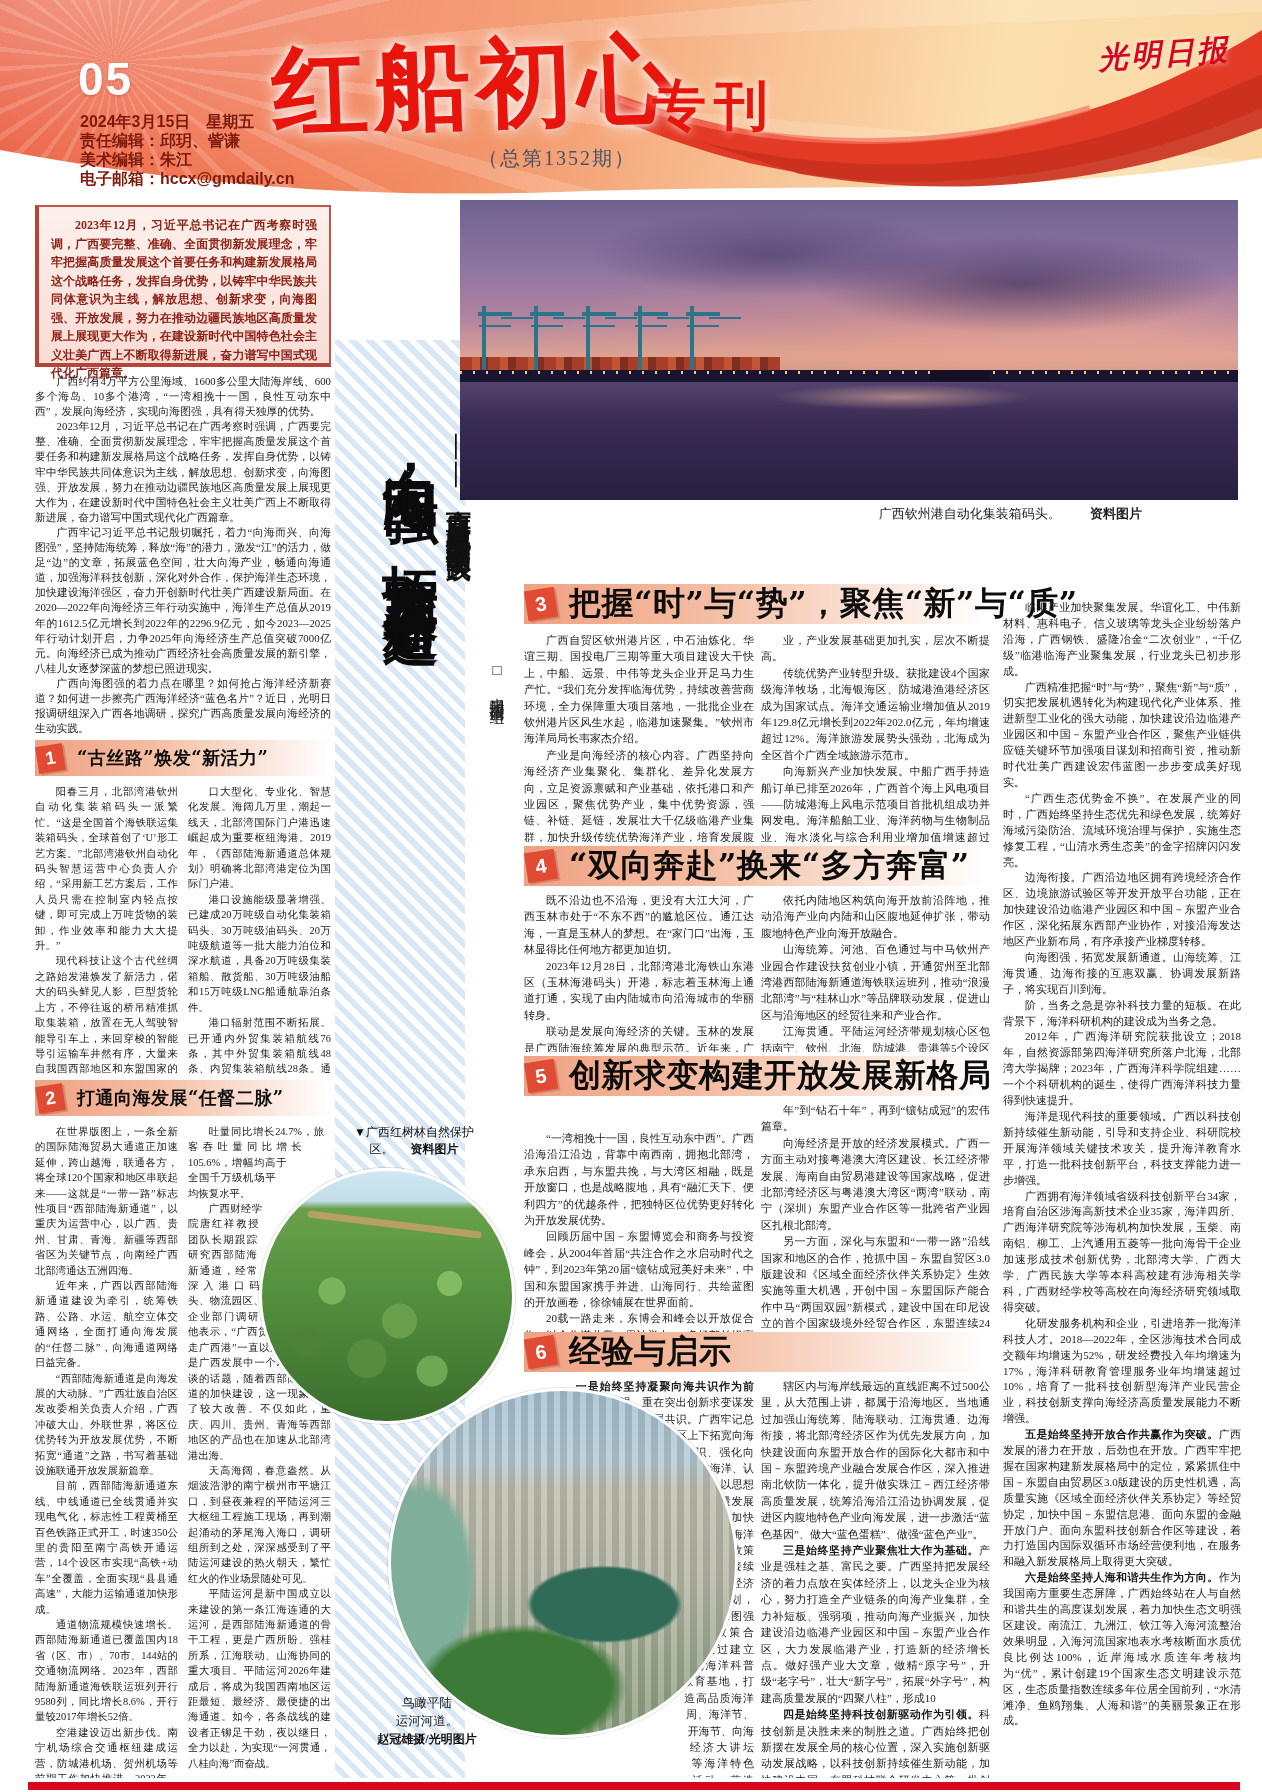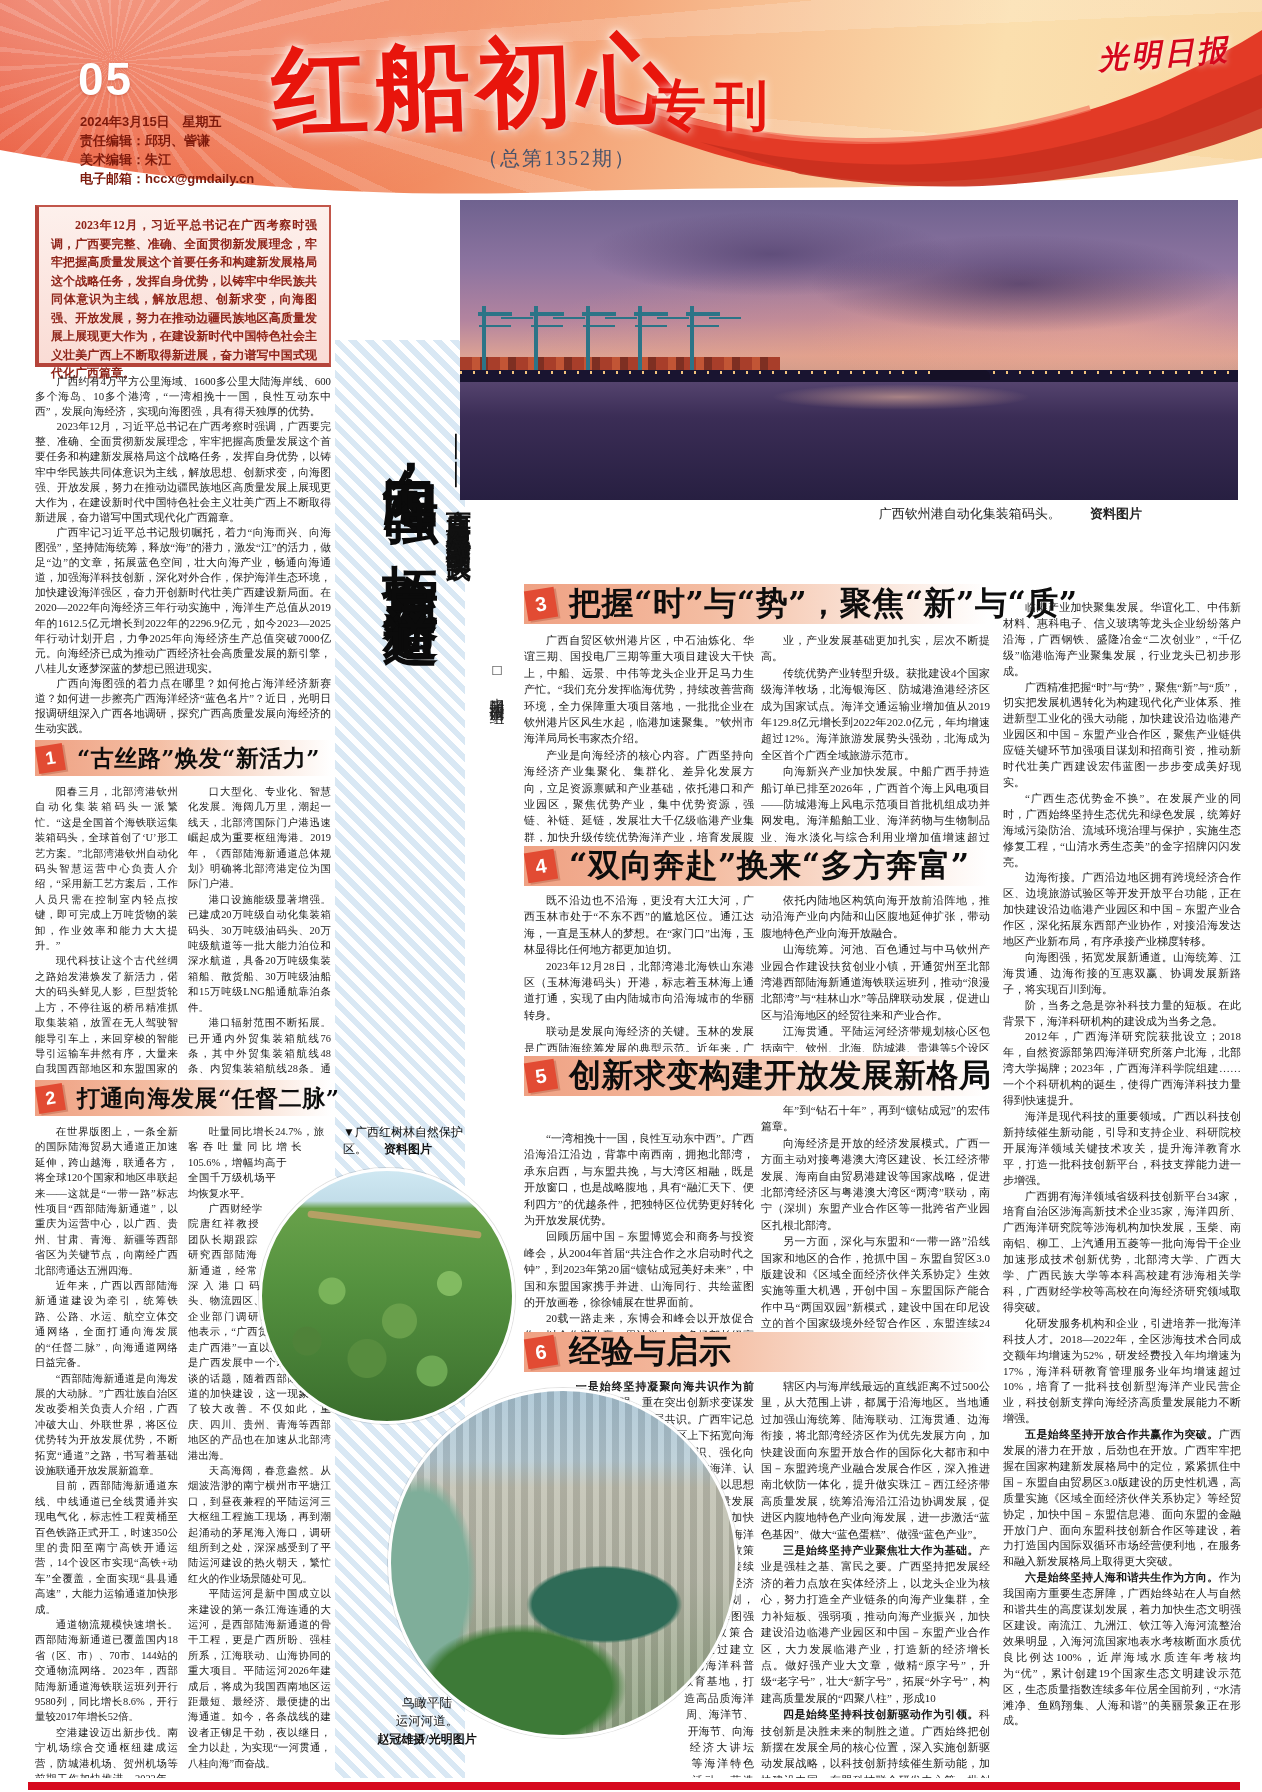--- a/index.html
+++ b/index.html
@@ -8,21 +8,21 @@
   .abs{position:absolute;}
   
   #header{left:0;top:0;width:1262px;height:205px;overflow:hidden;
     background:
       repeating-conic-gradient(from 235deg at 9% 30%, rgba(255,255,255,.16) 0 2.5deg, rgba(255,255,255,0) 2.5deg 10deg),
       radial-gradient(ellipse 900px 420px at 6% -5%, rgba(255,255,255,.38), transparent 60%),
       linear-gradient(100deg,#e84d2e 0%,#ee6843 16%,#f28e63 36%,#f7bd90 58%,#fbdfae 78%,#f8d7a3 100%);}
   #header svg{position:absolute;left:0;top:0;}
   .pageno{left:78px;top:52px;color:#fff;font-family:"Liberation Sans",sans-serif;
           font-size:46px;font-weight:bold;letter-spacing:2px;text-shadow:0 1px 3px rgba(160,40,20,.4);}
-  .pubinfo{left:80px;top:112px;color:#7e1a0c;font-size:13px;font-weight:bold;
+  .pubinfo{left:80px;top:112px;color:#7e1a0c;font-size:16px;font-weight:bold;
            font-family:"Liberation Sans",sans-serif;line-height:19px;}
   .masthead{left:272px;top:22px;font-size:96px;font-weight:bold;color:#e8150c;letter-spacing:6px;
             transform:rotate(-2deg);font-family:"DejaVu Serif",serif;
             text-shadow:0 0 16px rgba(255,255,255,.95),0 0 6px rgba(255,255,255,.9),3px 3px 4px rgba(150,30,10,.25);}
   .masthead-sub{left:652px;top:70px;font-size:54px;font-weight:bold;color:#e8150c;letter-spacing:8px;
             text-shadow:0 0 10px rgba(255,255,255,.9);}
   .issue{left:478px;top:145px;font-size:20px;color:#47536b;letter-spacing:2px;}
   .paperlogo{left:1098px;top:34px;font-size:30px;font-weight:bold;color:#d6061c;
              font-style:italic;letter-spacing:3px;transform:rotate(-4deg);
              text-shadow:0 0 6px rgba(255,255,255,.7);}
@@ -37,21 +37,21 @@
     font-size:10.8px;line-height:15.1px;text-align:justify;color:#222;}
   #lead-paras p{margin:0;text-indent:2em;}
   
   .band{height:36px;display:flex;align-items:center;
     background:linear-gradient(90deg,#efa183 0%,#f4bda2 40%,#f9ded0 70%,rgba(255,255,255,0) 100%);}
   .band .badge{width:27px;height:27px;margin-left:2px;background:#e24b33;color:#fff;
     display:flex;align-items:center;justify-content:center;transform:rotate(-9deg);
     font:bold 18px "Liberation Sans",sans-serif;box-shadow:2px 2px 0 rgba(140,40,20,.25);flex:0 0 auto;}
   .band .stitle{margin-left:13px;font-weight:900;color:#0d0d0d;letter-spacing:0.5px;
     font-family:"DejaVu Serif",serif;white-space:nowrap;}
-  .band-small .stitle{font-size:23px;}
+  .band-small .stitle{font-size:18px;}
   .band-big{height:40px;}
   .band-big .badge{width:30px;height:30px;font-size:20px;}
   .band-big .stitle{font-size:32px;}
   
   .tcol{overflow:hidden;text-align:justify;}
   .tcol p{margin:0;text-indent:2em;}
   .zoneA{font-size:10.4px;line-height:15.4px;}
   .zoneD{font-size:11px;line-height:16.4px;}
   #right-col{left:1003px;top:600px;width:238px;height:1180px;overflow:hidden;
     font-size:11px;line-height:15.9px;text-align:justify;}
@@ -106,21 +106,21 @@
      linear-gradient(180deg,#cfe8f2 0%,#c2dde9 12%,#68a14a 15%,#55923f 45%,#477f36 75%,#3a6e2d 100%);}
   #mangrove .walk{position:absolute;left:18%;top:20%;width:70%;height:7px;background:#c4a06a;
     transform:rotate(7deg);border-radius:4px;opacity:.85;}
   #canal-photo{left:388px;top:1388px;width:344px;height:344px;
     background:
      radial-gradient(ellipse 120px 60px at 62% 62%, #2f6b57 0 60%, transparent 65%),
      radial-gradient(ellipse 150px 90px at 38% 86%, #3d7a37 0 60%, transparent 70%),
      radial-gradient(ellipse 90px 160px at 8% 55%, #7fae9a 0 55%, transparent 65%),
      repeating-linear-gradient(90deg, rgba(120,120,110,.35) 0 7px, rgba(200,200,190,.35) 7px 13px),
      linear-gradient(180deg,#a8cde8 0%,#bcd8ea 20%,#c9c9ba 28%,#bdbfae 55%,#9fae90 78%,#85a078 100%);}
-  #mangrove-caption{left:343px;top:1124px;width:142px;font-size:12px;line-height:17px;color:#111;}
+  #mangrove-caption{left:343px;top:1124px;width:142px;font-size:12px;line-height:17px;color:#111;text-align:center;}
   #mangrove-caption .credit{font-weight:bold;margin-left:14px;}
   #canal-caption{left:352px;top:1694px;width:150px;font-size:12.5px;line-height:18px;color:#111;text-align:center;}
   #canal-caption .credit{font-weight:bold;font-size:12px;}
   
   .mangrove-spacer{float:right;width:74px;height:260px;margin-top:44px;
     shape-outside:circle(128px at 128px 128px);}
   .canal-spacer{float:left;width:168px;height:398px;
     shape-outside:polygon(0 0, 12% 0, 26% 10%, 48% 22%, 66% 36%, 82% 52%, 92% 70%, 100% 100%, 0 100%);}
   
   #bottom-rule{left:28px;top:1782px;width:1212px;height:8px;background:#d6091e;}

